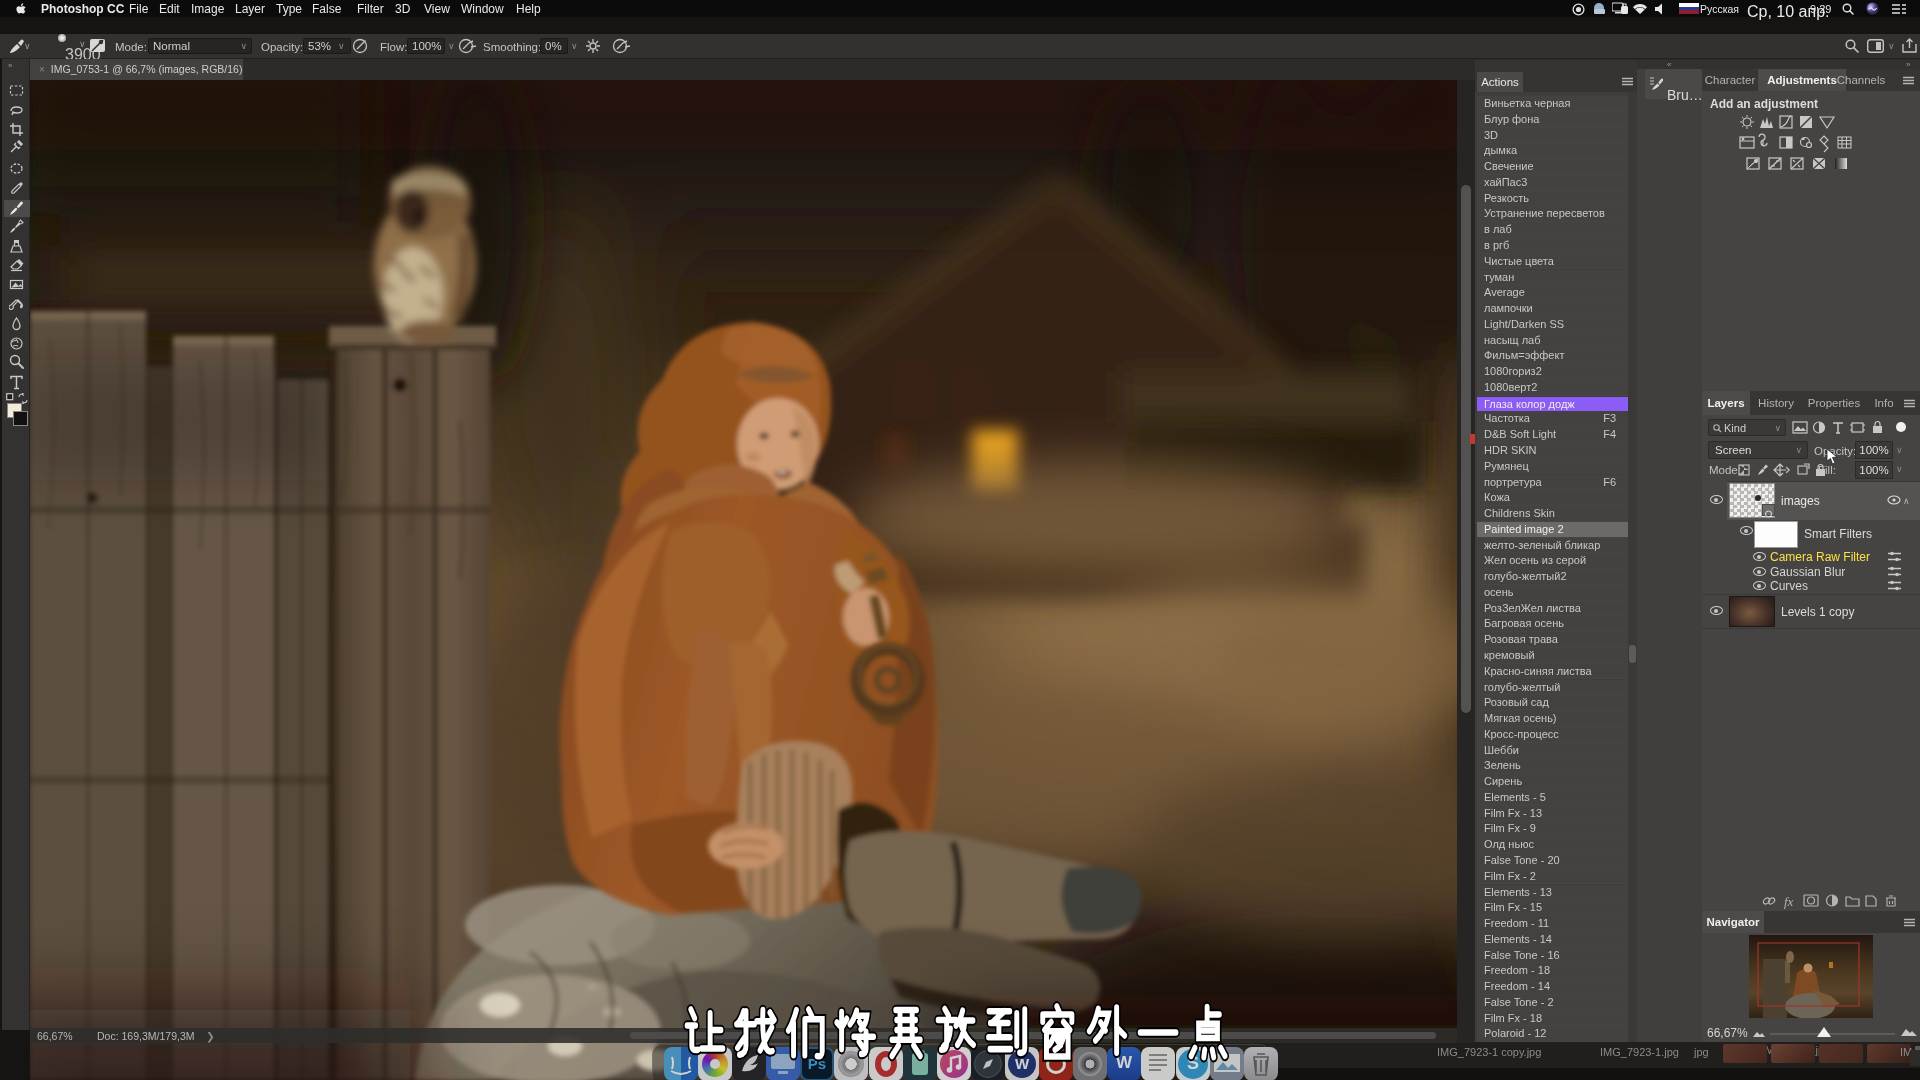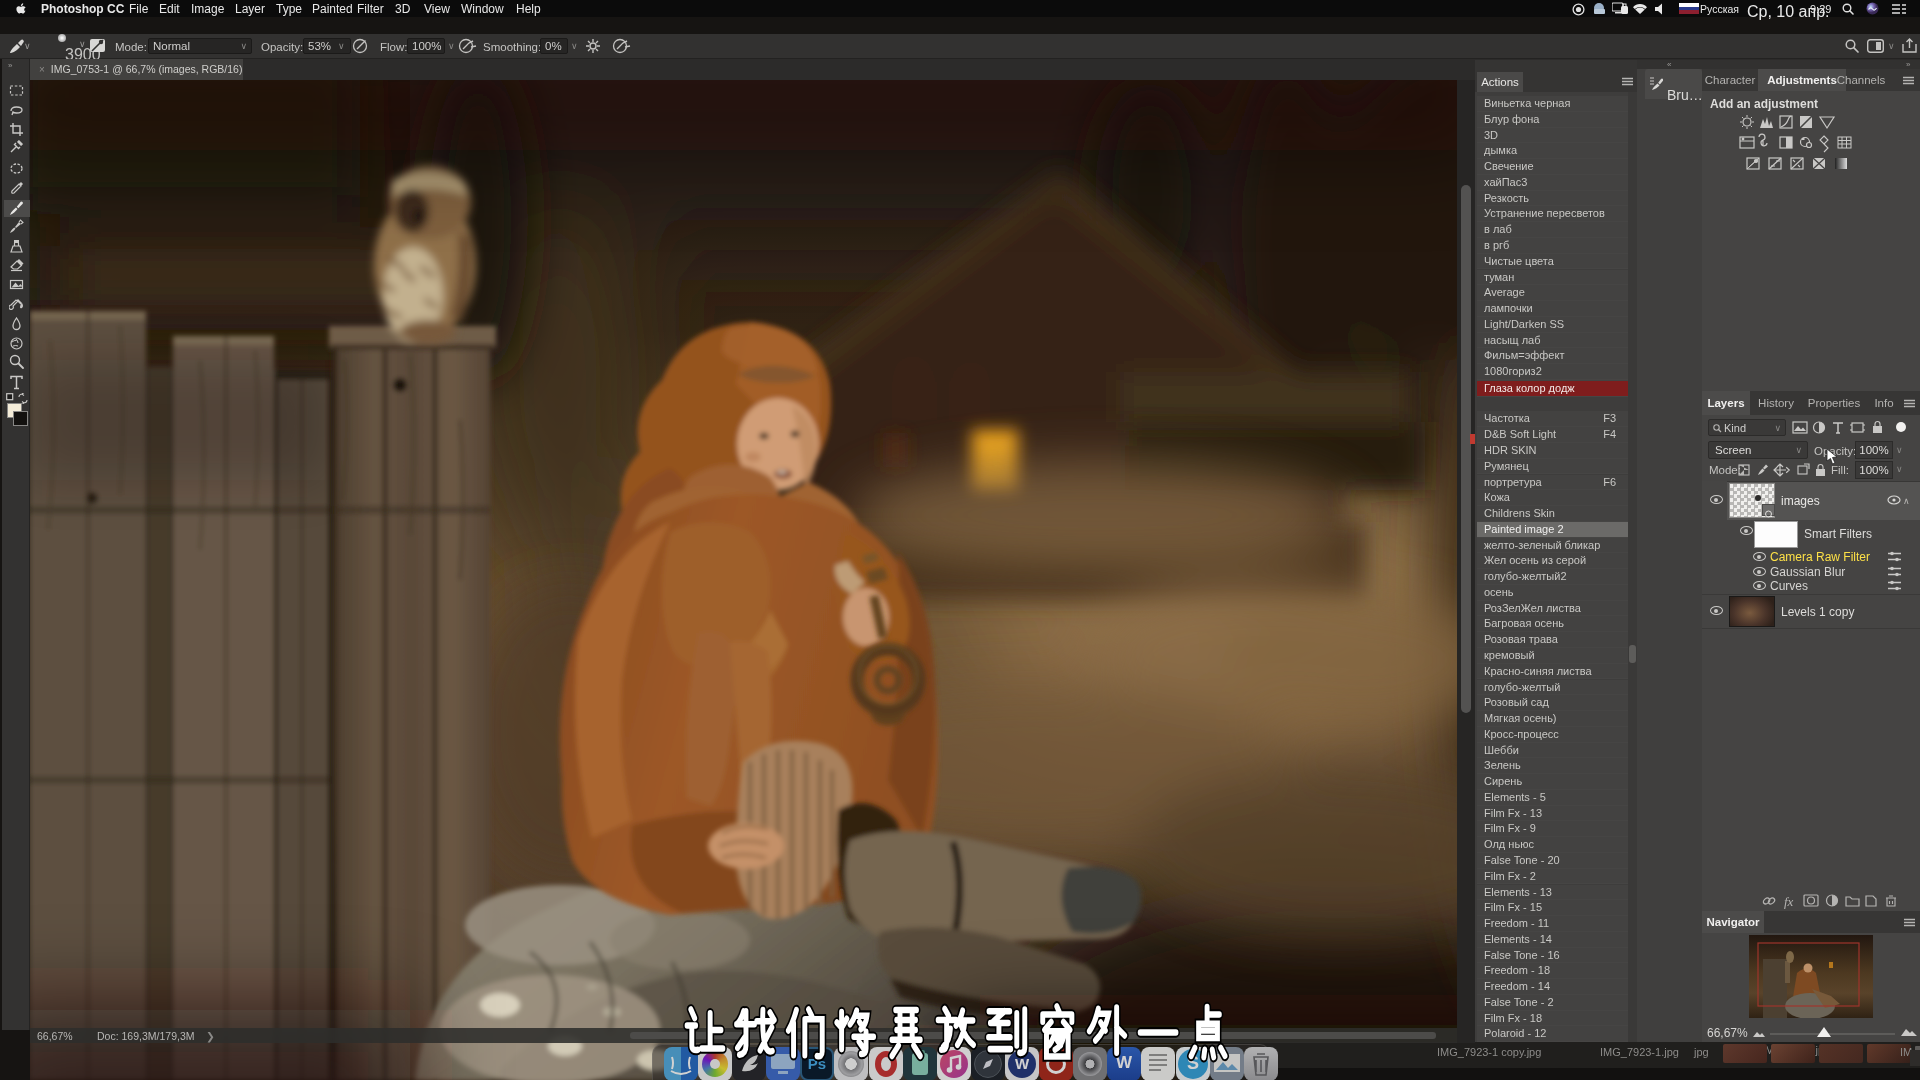--- a/index.html
+++ b/index.html
@@ -42,21 +42,21 @@
 <div class="abs" id="menubar">
 <svg class="mi" style="left:16px;top:2.5px" width="11" height="13" viewBox="0 0 11 13">
         <path fill="#e8e8e8" d="M8.2 6.9c0-1.6 1.3-2.4 1.4-2.4C8.8 3.3 7.6 3.2 7.2 3.2c-1 -.1-2 .6-2.5.6-.5 0-1.3-.6-2.1-.6C1.5 3.2.4 4.1.4 6c0 1.1.4 2.3 1 3.1.5.7 1 1.5 1.7 1.5.7 0 1-.5 1.9-.5.9 0 1.1.5 1.9.5.8 0 1.3-.7 1.8-1.4.6-.8.8-1.6.8-1.6S8.2 8.5 8.2 6.9zM6.6 2.2c.4-.5.7-1.2.6-1.9-.6 0-1.3.4-1.7.9-.4.4-.7 1.1-.6 1.8.7.1 1.3-.3 1.7-.8z"></path>
       </svg>
 <span class="mi" style="left:41px;font-weight:bold">Photoshop CC</span>
 <span class="mi" style="left:129px">File</span>
 <span class="mi" style="left:159px">Edit</span>
 <span class="mi" style="left:191px">Image</span>
 <span class="mi" style="left:235px">Layer</span>
 <span class="mi" style="left:276px">Type</span>
-<span class="mi" style="left:312px">Painted</span>
+<span class="mi" style="left:312px">False</span>
 <span class="mi" style="left:357px">Filter</span>
 <span class="mi" style="left:395px">3D</span>
 <span class="mi" style="left:424px">View</span>
 <span class="mi" style="left:461px">Window</span>
 <span class="mi" style="left:516px">Help</span>
 <svg class="mi" style="left:1572px;top:2.5px" width="13" height="13" viewBox="0 0 13 13">
         <circle cx="6.5" cy="6.5" r="5.4" fill="none" stroke="#e0e0e0" stroke-width="1.3"></circle>
         <circle cx="6.5" cy="6.5" r="2.6" fill="#e0e0e0"></circle>
       </svg>
 <svg class="mi" style="left:1592px;top:2px" width="15" height="14" viewBox="0 0 15 14">
@@ -468,21 +468,21 @@
 <div class="arow" style="top:177.9px">в ргб</div>
 <div class="arow" style="top:193.7px">Чистые цвета</div>
 <div class="arow" style="top:209.5px">туман</div>
 <div class="arow" style="top:225.2px">Average</div>
 <div class="arow" style="top:241.0px">лампочки</div>
 <div class="arow" style="top:256.8px">Light/Darken SS</div>
 <div class="arow" style="top:272.5px">насыщ лаб</div>
 <div class="arow" style="top:288.3px">Фильм=эффект</div>
 <div class="arow" style="top:304.1px">1080гориз2</div>
 <div class="arow" style="top:319.9px">1080верт2</div>
-<div class="arow" style="top:321px;background:#7f1d1d;color:#f2e9e7">Глаза колор додж</div>
+<div class="arow" style="top:337px;background:#8b5cf6;color:#f2e9e7">Глаза колор додж</div>
 <div class="arow" style="top:351.4px">Частотка<span style="position:absolute;right:12px">F3</span></div>
 <div class="arow" style="top:367.2px">D&amp;B Soft Light<span style="position:absolute;right:12px">F4</span></div>
 <div class="arow" style="top:382.9px">HDR SKIN</div>
 <div class="arow" style="top:398.7px">Румянец</div>
 <div class="arow" style="top:414.5px">портретура<span style="position:absolute;right:12px">F6</span></div>
 <div class="arow" style="top:430.2px">Кожа</div>
 <div class="arow" style="top:446.0px">Childrens Skin</div>
 <div class="arow" style="top:461.8px;background:#6b6a68;color:#f0efee">Painted image 2</div>
 <div class="arow" style="top:477.6px">желто-зеленый бликар</div>
 <div class="arow" style="top:493.3px">Жел осень из серой</div>
@@ -629,21 +629,21 @@
           <path d="M1 2 h5 v5 h5 M6 7 v5 h-5" fill="#b8b7b5" stroke="none"></path>
           <path d="M20 12 C21 9 23 7 24.5 5.5 L26.5 7.5 C25 9 23 11 20 12z" fill="#c9c8c6" stroke="none"></path>
           <path d="M25 5 l3-3.5 2 2 -3.5 3" fill="#c9c8c6" stroke="none"></path>
           <path d="M42 1 v12 M36 7 h12 M39 4 l3-3 3 3 M39 10 l3 3 3-3 M39 4.2 l-3 2.8 3 2.8 M48.2 4.2 l3 2.8 -3 2.8" stroke-width="1.2"></path>
           <rect x="60" y="3" width="9" height="8"></rect>
           <path d="M66 1 h5 v5" stroke-width="1.2"></path>
           <rect x="78" y="6" width="9" height="7" fill="#c9c8c6" stroke="none"></rect>
           <path d="M80 6 v-2 a2.5 2.5 0 0 1 5 0 v2"></path>
         </g>
       </svg>
-<span class="abs" style="left:129px;top:404px;color:#c4c3c1;font-size:11.5px">Fill:</span>
+<span class="abs" style="left:116px;top:404px;color:#c4c3c1;font-size:11.5px">Fill:</span>
 <div class="abs" style="left:153px;top:401px;width:38px;height:18px;background:#3a3938;border:1px solid #2c2b2a;color:#dddcda;font-size:11.5px;line-height:17px;text-align:center">100%</div>
 <span class="abs" style="left:194px;top:404px;color:#8a8987;font-size:9px">∨</span>
 
 <div class="abs" style="left:0;top:421px;width:218px;height:39px;background:#545352;border-top:1px solid #383736"></div>
 <div class="abs" style="left:0;top:421px;width:25px;height:39px;background:#464544"></div>
 <span class="eye" style="left:8px;top:435px"></span>
 <div class="abs" style="left:27px;top:423px;width:46px;height:35px;background:repeating-conic-gradient(#b8b7b5 0 25%,#f0efed 0 50%) 0 0/7px 7px;border:1px solid #8a8987"></div>
 <div class="abs" style="left:53px;top:435px;width:6px;height:6px;border-radius:50%;background:#2b2a29"></div>
 <div class="abs" style="left:60px;top:444px;width:13px;height:12px;background:#6b6a69;border:1px solid #4a4948"><svg width="11" height="10" viewBox="0 0 11 10">
           <circle cx="5.5" cy="5" r="3" fill="none" stroke="#e0dfdd" stroke-width="1"></circle>

